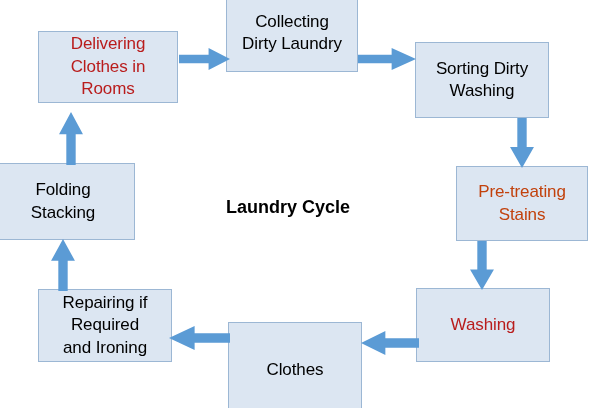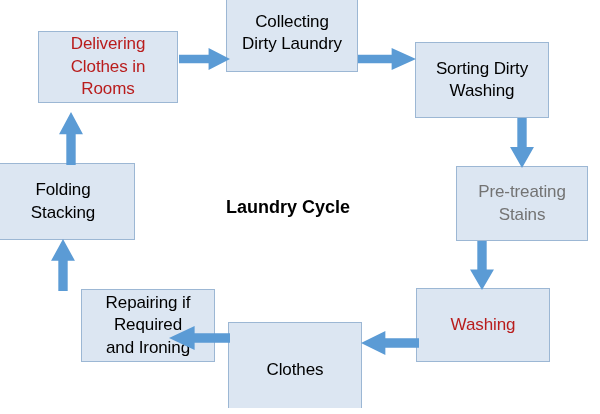--- a/index.html
+++ b/index.html
@@ -61,31 +61,31 @@
 
   <div id="nodes-layer">
       <div class="node" style="left: 226px; top: -6px; width: 132px; height: 78px; background: rgb(220, 230, 242); border-color: rgb(156, 183, 212); color: rgb(0, 0, 0);">
         <span class="label" style="white-space: pre-line;">Collecting
 Dirty Laundry</span>
       </div>
       <div class="node" style="left: 415px; top: 42px; width: 134px; height: 76px; background: rgb(220, 230, 242); border-color: rgb(156, 183, 212); color: rgb(0, 0, 0);">
         <span class="label" style="white-space: pre-line;">Sorting Dirty
 Washing</span>
       </div>
-      <div class="node" style="left: 456px; top: 166px; width: 132px; height: 75px; background: rgb(220, 230, 242); border-color: rgb(156, 183, 212); color: #737373;">
+      <div class="node" style="left: 456px; top: 166px; width: 132px; height: 75px; background: rgb(220, 230, 242); border-color: rgb(156, 183, 212); color: #c2410c;">
         <span class="label" style="white-space: pre-line;">Pre-treating
 Stains</span>
       </div>
       <div class="node" style="left: 416px; top: 288px; width: 134px; height: 74px; background: rgb(220, 230, 242); border-color: rgb(156, 183, 212); color: #b91c1c;">
         <span class="label" style="white-space: pre-line;">Washing</span>
       </div>
       <div class="node" style="left: 228px; top: 322px; width: 134px; height: 96px; background: rgb(220, 230, 242); border-color: rgb(156, 183, 212); color: rgb(0, 0, 0);">
         <span class="label" style="white-space: pre-line;">Clothes</span>
       </div>
-      <div class="node" style="left: 38px; top: 289px; width: 134px; height: 73px; background: rgb(220, 230, 242); border-color: rgb(156, 183, 212); color: rgb(0, 0, 0); margin-left: 43px;">
+      <div class="node" style="left: 38px; top: 289px; width: 134px; height: 73px; background: rgb(220, 230, 242); border-color: rgb(156, 183, 212); color: rgb(0, 0, 0);">
         <span class="label" style="white-space: pre-line;">Repairing if
 Required
 and Ironing</span>
       </div>
       <div class="node" style="left: -9px; top: 163px; width: 144px; height: 77px; background: rgb(220, 230, 242); border-color: rgb(156, 183, 212); color: rgb(0, 0, 0);">
         <span class="label" style="white-space: pre-line;">Folding
 Stacking</span>
       </div>
       <div class="node" style="left: 38px; top: 31px; width: 140px; height: 72px; background: rgb(220, 230, 242); border-color: rgb(156, 183, 212); color: #b91c1c;">
         <span class="label" style="white-space: pre-line;">Delivering

